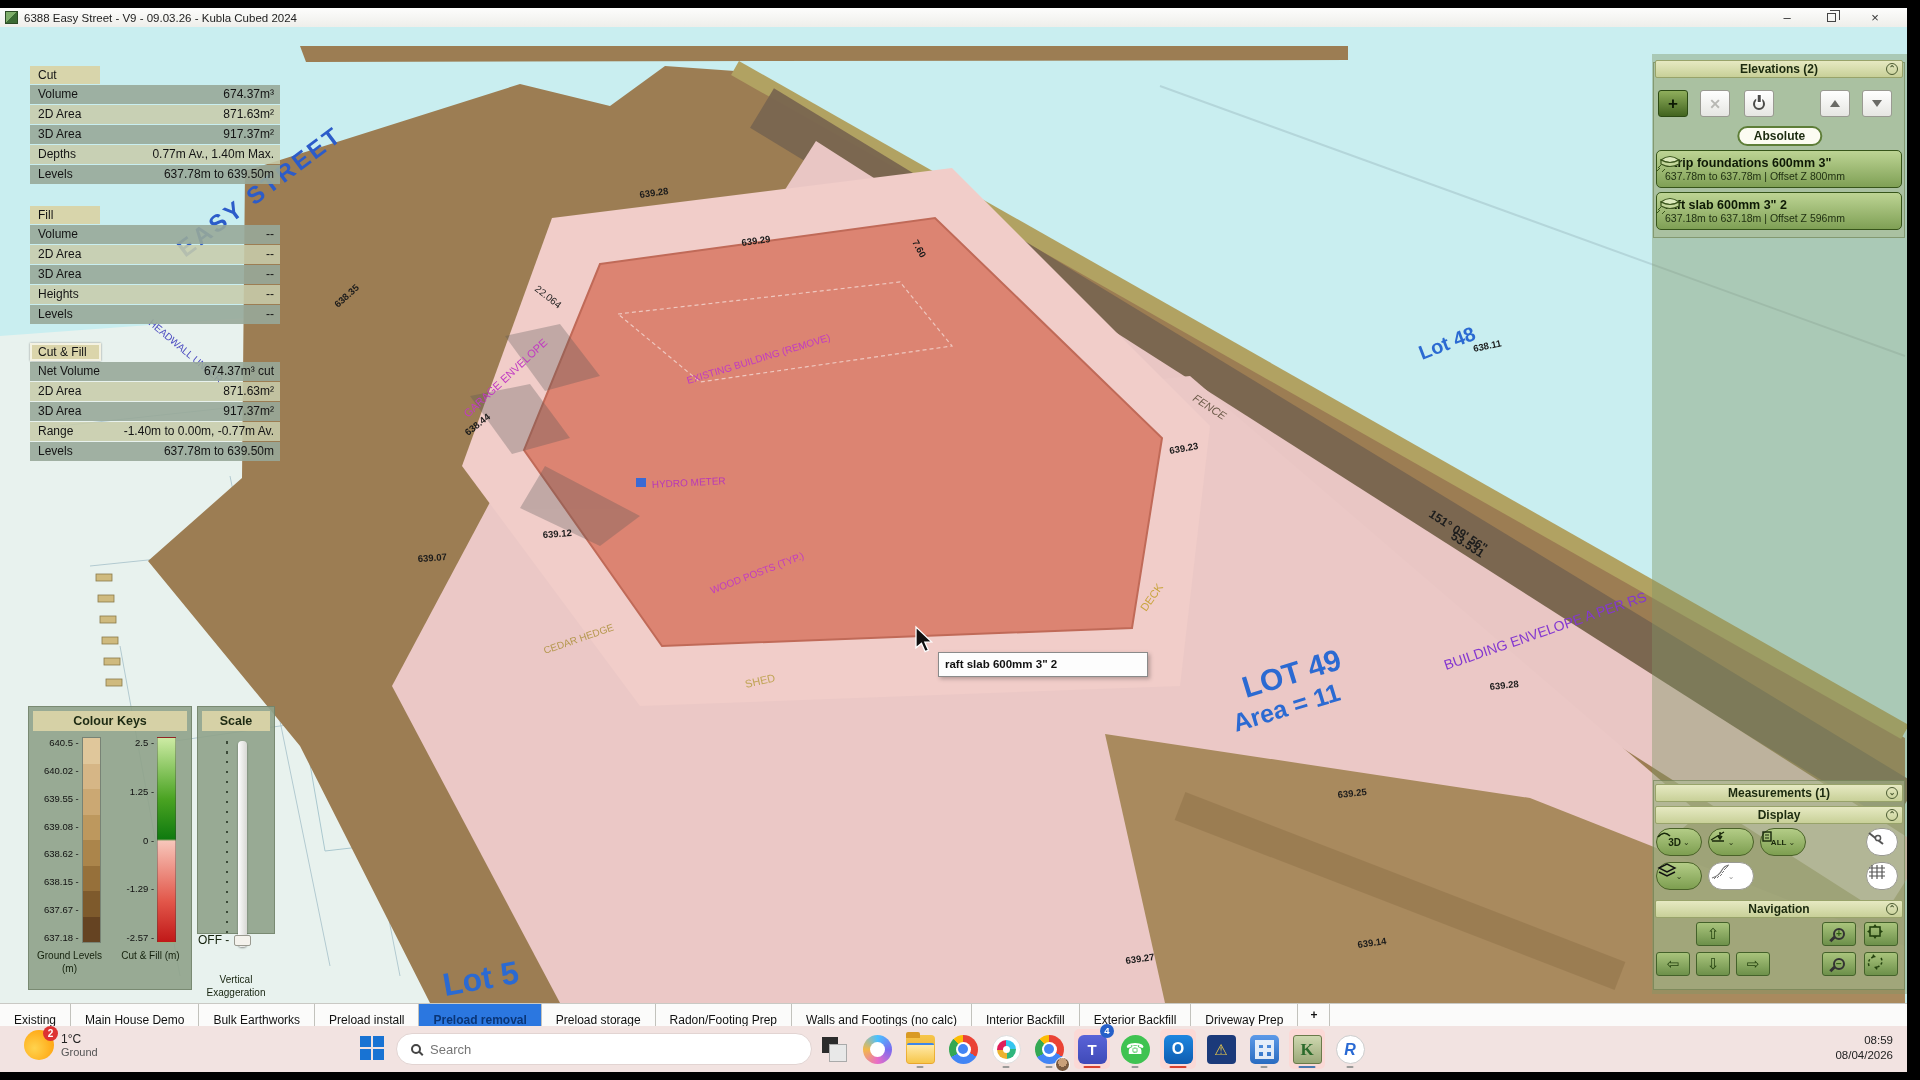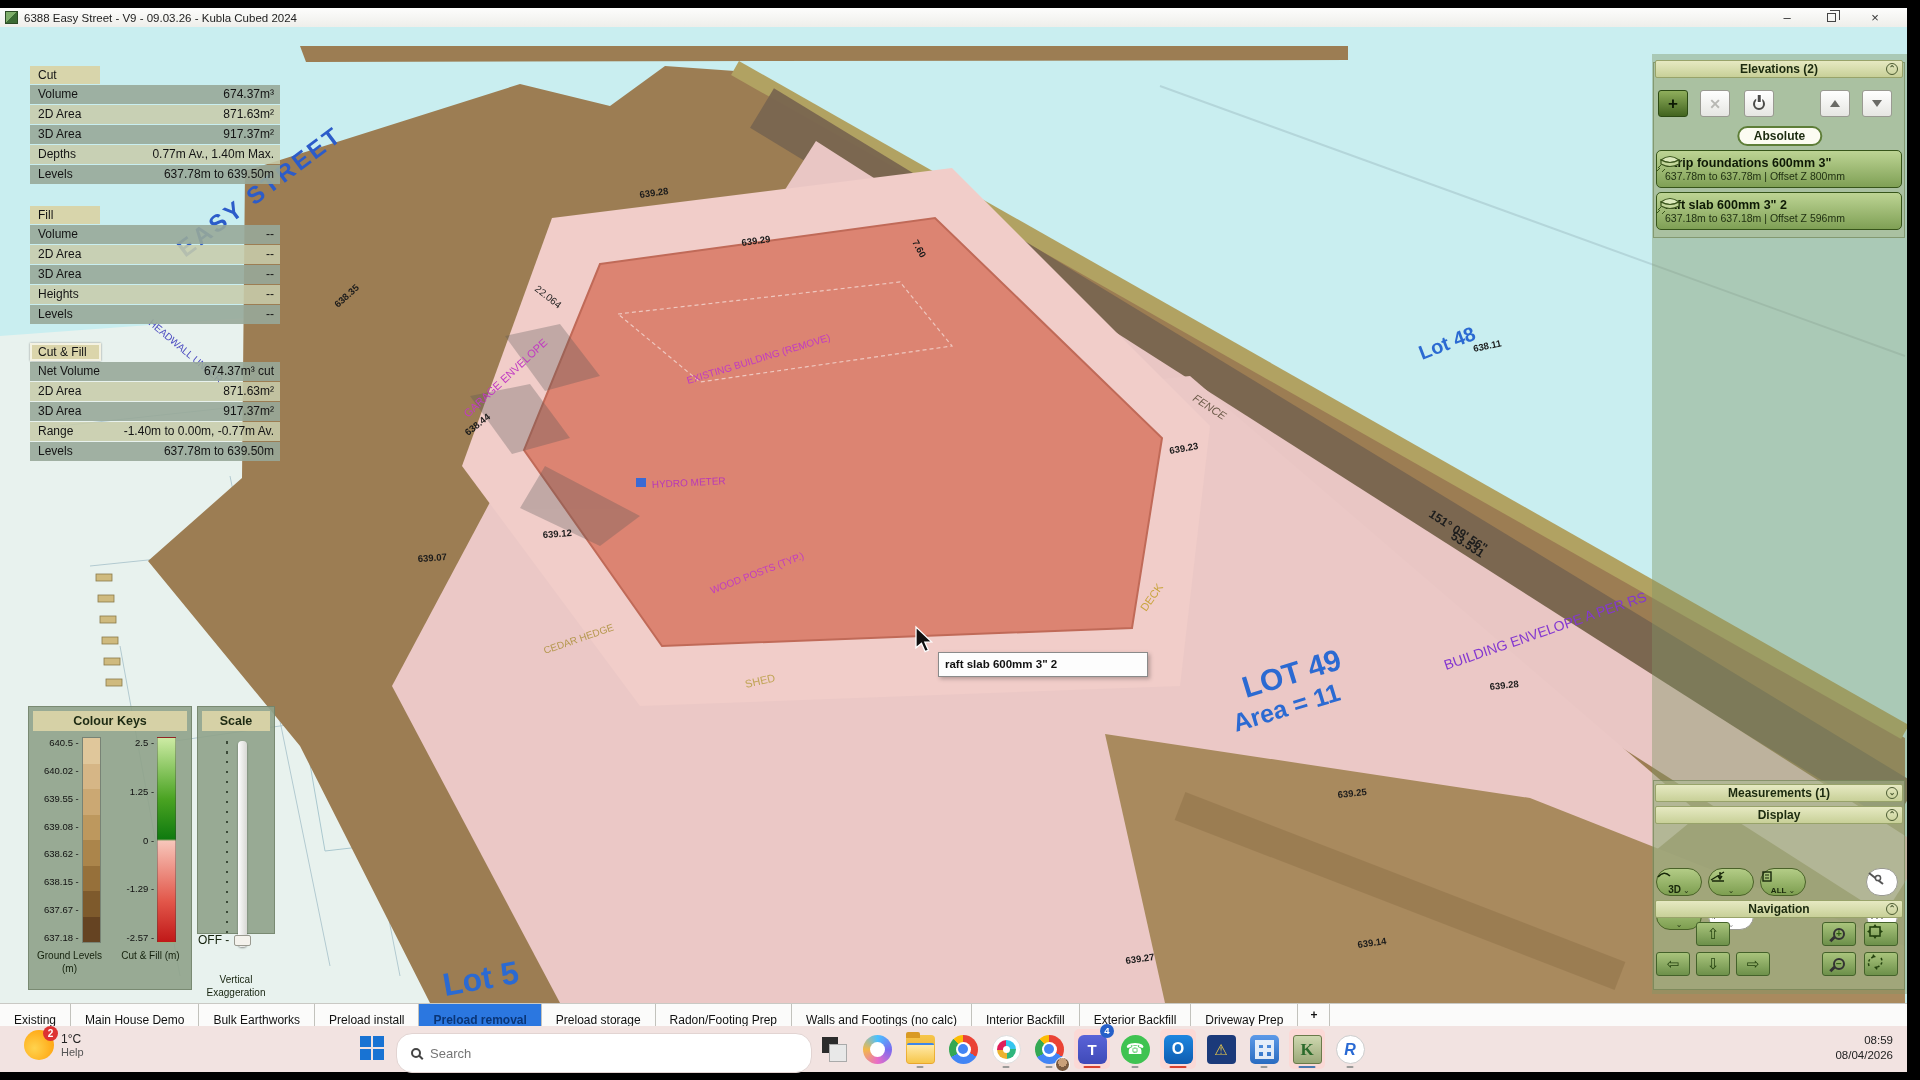--- a/index.html
+++ b/index.html
@@ -94,22 +94,22 @@
     width:2.5px; height:7px; background:#4a4a48; box-shadow:0 0 0 1.5px #fff; }
   .abs-pill { position:absolute; left:50%; transform:translateX(-50%);
     background:#fcfcf2; border:2px solid #5e7e38; border-radius:11px; padding:1px 15px;
     font-size:12px; font-weight:bold; color:#1b2a0e; }
   .elev-item { position:absolute; left:4px; width:246px; height:38px; border:1.5px solid #37551a;
     border-radius:5px; background:linear-gradient(#bdd494,#7fa055); display:flex; align-items:center; padding:0 4px; }
   .elev-texts { margin-left:4px; overflow:hidden; white-space:nowrap; }
   .elev-title { font-size:12.5px; font-weight:bold; color:#0e1905; }
   .elev-sub { font-size:10.5px; color:#1e2e10; }
   .dispbtn { position:absolute; height:28px; border:1px solid #4a6228; border-radius:14px;
-    background:linear-gradient(#b3cc86,#7d9e50); display:flex; align-items:flex-end; justify-content:center;
-    gap:2px; color:#18270a;margin-top:40px; }
+    background:linear-gradient(#b3cc86,#7d9e50); display:flex; align-items:center; justify-content:center;
+    gap:2px; color:#18270a; }
   .dispbtn.white { background:#fff; border-color:#9a9a92; }
   .dd { font-size:8px; color:#2c3c18; }
   .navbtn { position:absolute; width:34px; height:24px; border:1px solid #44622a; border-radius:3px;
     background:linear-gradient(#a9c47c,#6d904a); display:flex; align-items:center; justify-content:center;
     font-size:15px; color:#24420e; }
   .mag { position:relative; width:12px; height:12px; border:2.2px solid #333; border-radius:50%;
     font-size:10px; font-weight:bold; color:#2c5c10; text-align:center; line-height:8px; }
   .mag:after { content:""; position:absolute; width:2.5px; height:6px; background:#333;
     left:-4px; bottom:-4px; transform:rotate(45deg); }
 
@@ -126,21 +126,21 @@
   .weather { position:absolute; left:24px; top:4px; display:flex; align-items:center; gap:7px; }
   .sun { position:relative; width:30px; height:30px; border-radius:50%;
     background:radial-gradient(circle at 35% 60%, #ffd34e, #f90); }
   .wbadge { position:absolute; right:-4px; top:-4px; width:15px; height:15px; border-radius:50%;
     background:#d33; color:#fff; font-size:10px; font-weight:bold; text-align:center; line-height:15px; }
   .wtemp { font-size:12px; color:#222; }
   .wcond { font-size:11px; color:#555; }
   .startbtn { position:absolute; left:360px; top:10px; width:25px; height:25px;
     display:grid; grid-template-columns:11px 11px; grid-template-rows:11px 11px; gap:2px; }
   .startbtn span { background:#1873d3; }
-  .searchbox { position:absolute; left:396px; top:7px; width:416px; height:40px; background:#fff;
+  .searchbox { position:absolute; left:396px; top:7px; width:416px; height:32px; background:#fff;
     border:1px solid #e2d4d2; border-radius:16px; display:flex; align-items:center; padding-left:14px; gap:9px; }
   .smag { position:relative; width:10px; height:10px; border:2px solid #444; border-radius:50%; }
   .smag:after { content:""; position:absolute; width:2px; height:5px; background:#444; right:-3px; bottom:-4px; transform:rotate(-45deg); }
   .searchbox input { border:none; outline:none; font-size:13px; color:#444; width:300px; background:transparent; font-family:"Liberation Sans",sans-serif;}
   .apps { position:absolute; left:816px; top:3px; display:flex; gap:7px; }
   .tbslot { position:relative; width:36px; height:40px; display:flex; align-items:center; justify-content:center; border-radius:5px; }
   .tbslot.hl { background:#fbd9d6; }
   .tbi { position:relative; width:29px; height:29px; border-radius:6px; }
   .runline { position:absolute; bottom:1px; left:50%; transform:translateX(-50%);
     width:7px; height:2.5px; border-radius:2px; background:#9a9a98; }
@@ -547,21 +547,21 @@
         <div class="tab add">+</div>
       </div>
 
   <div class="taskbar">
     <div class="weather">
       <span class="sun">
             <span class="wbadge">2</span>
           </span>
       <span>
         <div class="wtemp">1°C</div>
-        <div class="wcond">Help</div>
+        <div class="wcond">Ground</div>
       </span>
     </div>
     <div class="startbtn">
           <span></span>
           <span></span>
           <span></span>
           <span></span>
         </div>
     <div class="searchbox">
       <span class="smag"></span>

